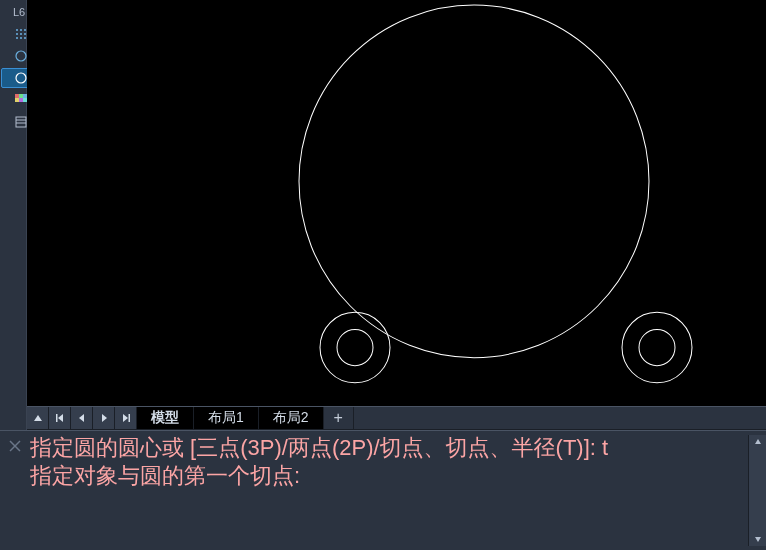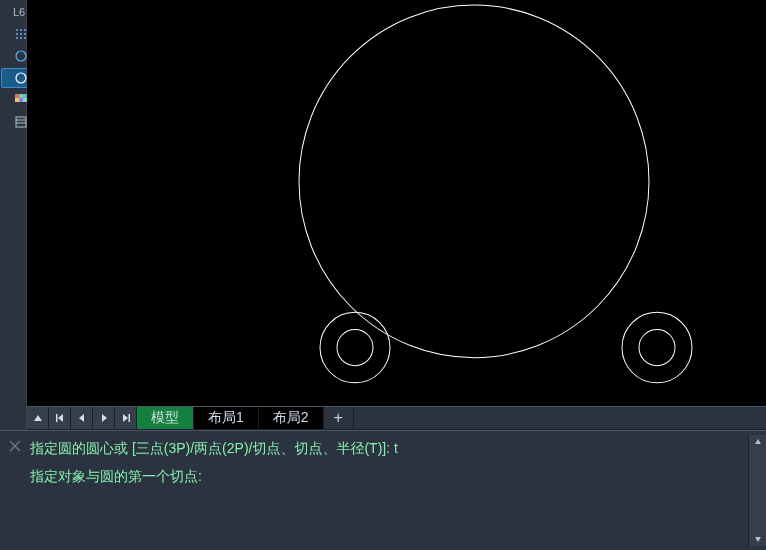--- a/index.html
+++ b/index.html
@@ -59,21 +59,21 @@
   }
   .tab {
     padding: 0 14px;
     display: flex; align-items: center;
     background: #000000;
     border-right: 1px solid #1a1f27;
     color: #d4dde8;
     font-size: 14px;
     cursor: pointer;
   }
-  .tab.active { background: #15803d; }
+  .tab.active { background: #000000; font-weight: bold; }
   .tab-add {
     width: 30px;
     display: flex; align-items: center; justify-content: center;
     color: #c4ccd8;
     cursor: pointer;
     border-right: 1px solid #1a1f27;
     background: #2b3340;
   }
 
   .command-panel {
@@ -91,22 +91,22 @@
     cursor: pointer;
   }
   .cmd-lines {
     flex: 1;
     display: flex;
     flex-direction: column;
     justify-content: flex-start;
     gap: 2px;
   }
   .cmd-line {
-    color: #86efac;
-    font-size: 14px;
+    color: #fca5a5;
+    font-size: 22px;
     line-height: 26px;
     white-space: nowrap;
   }
   .cmd-scroll {
     width: 18px;
     background: #353e4d;
     border-left: 1px solid #1a1f27;
     display: flex; flex-direction: column; align-items: center;
     gap: 2px;
   }

